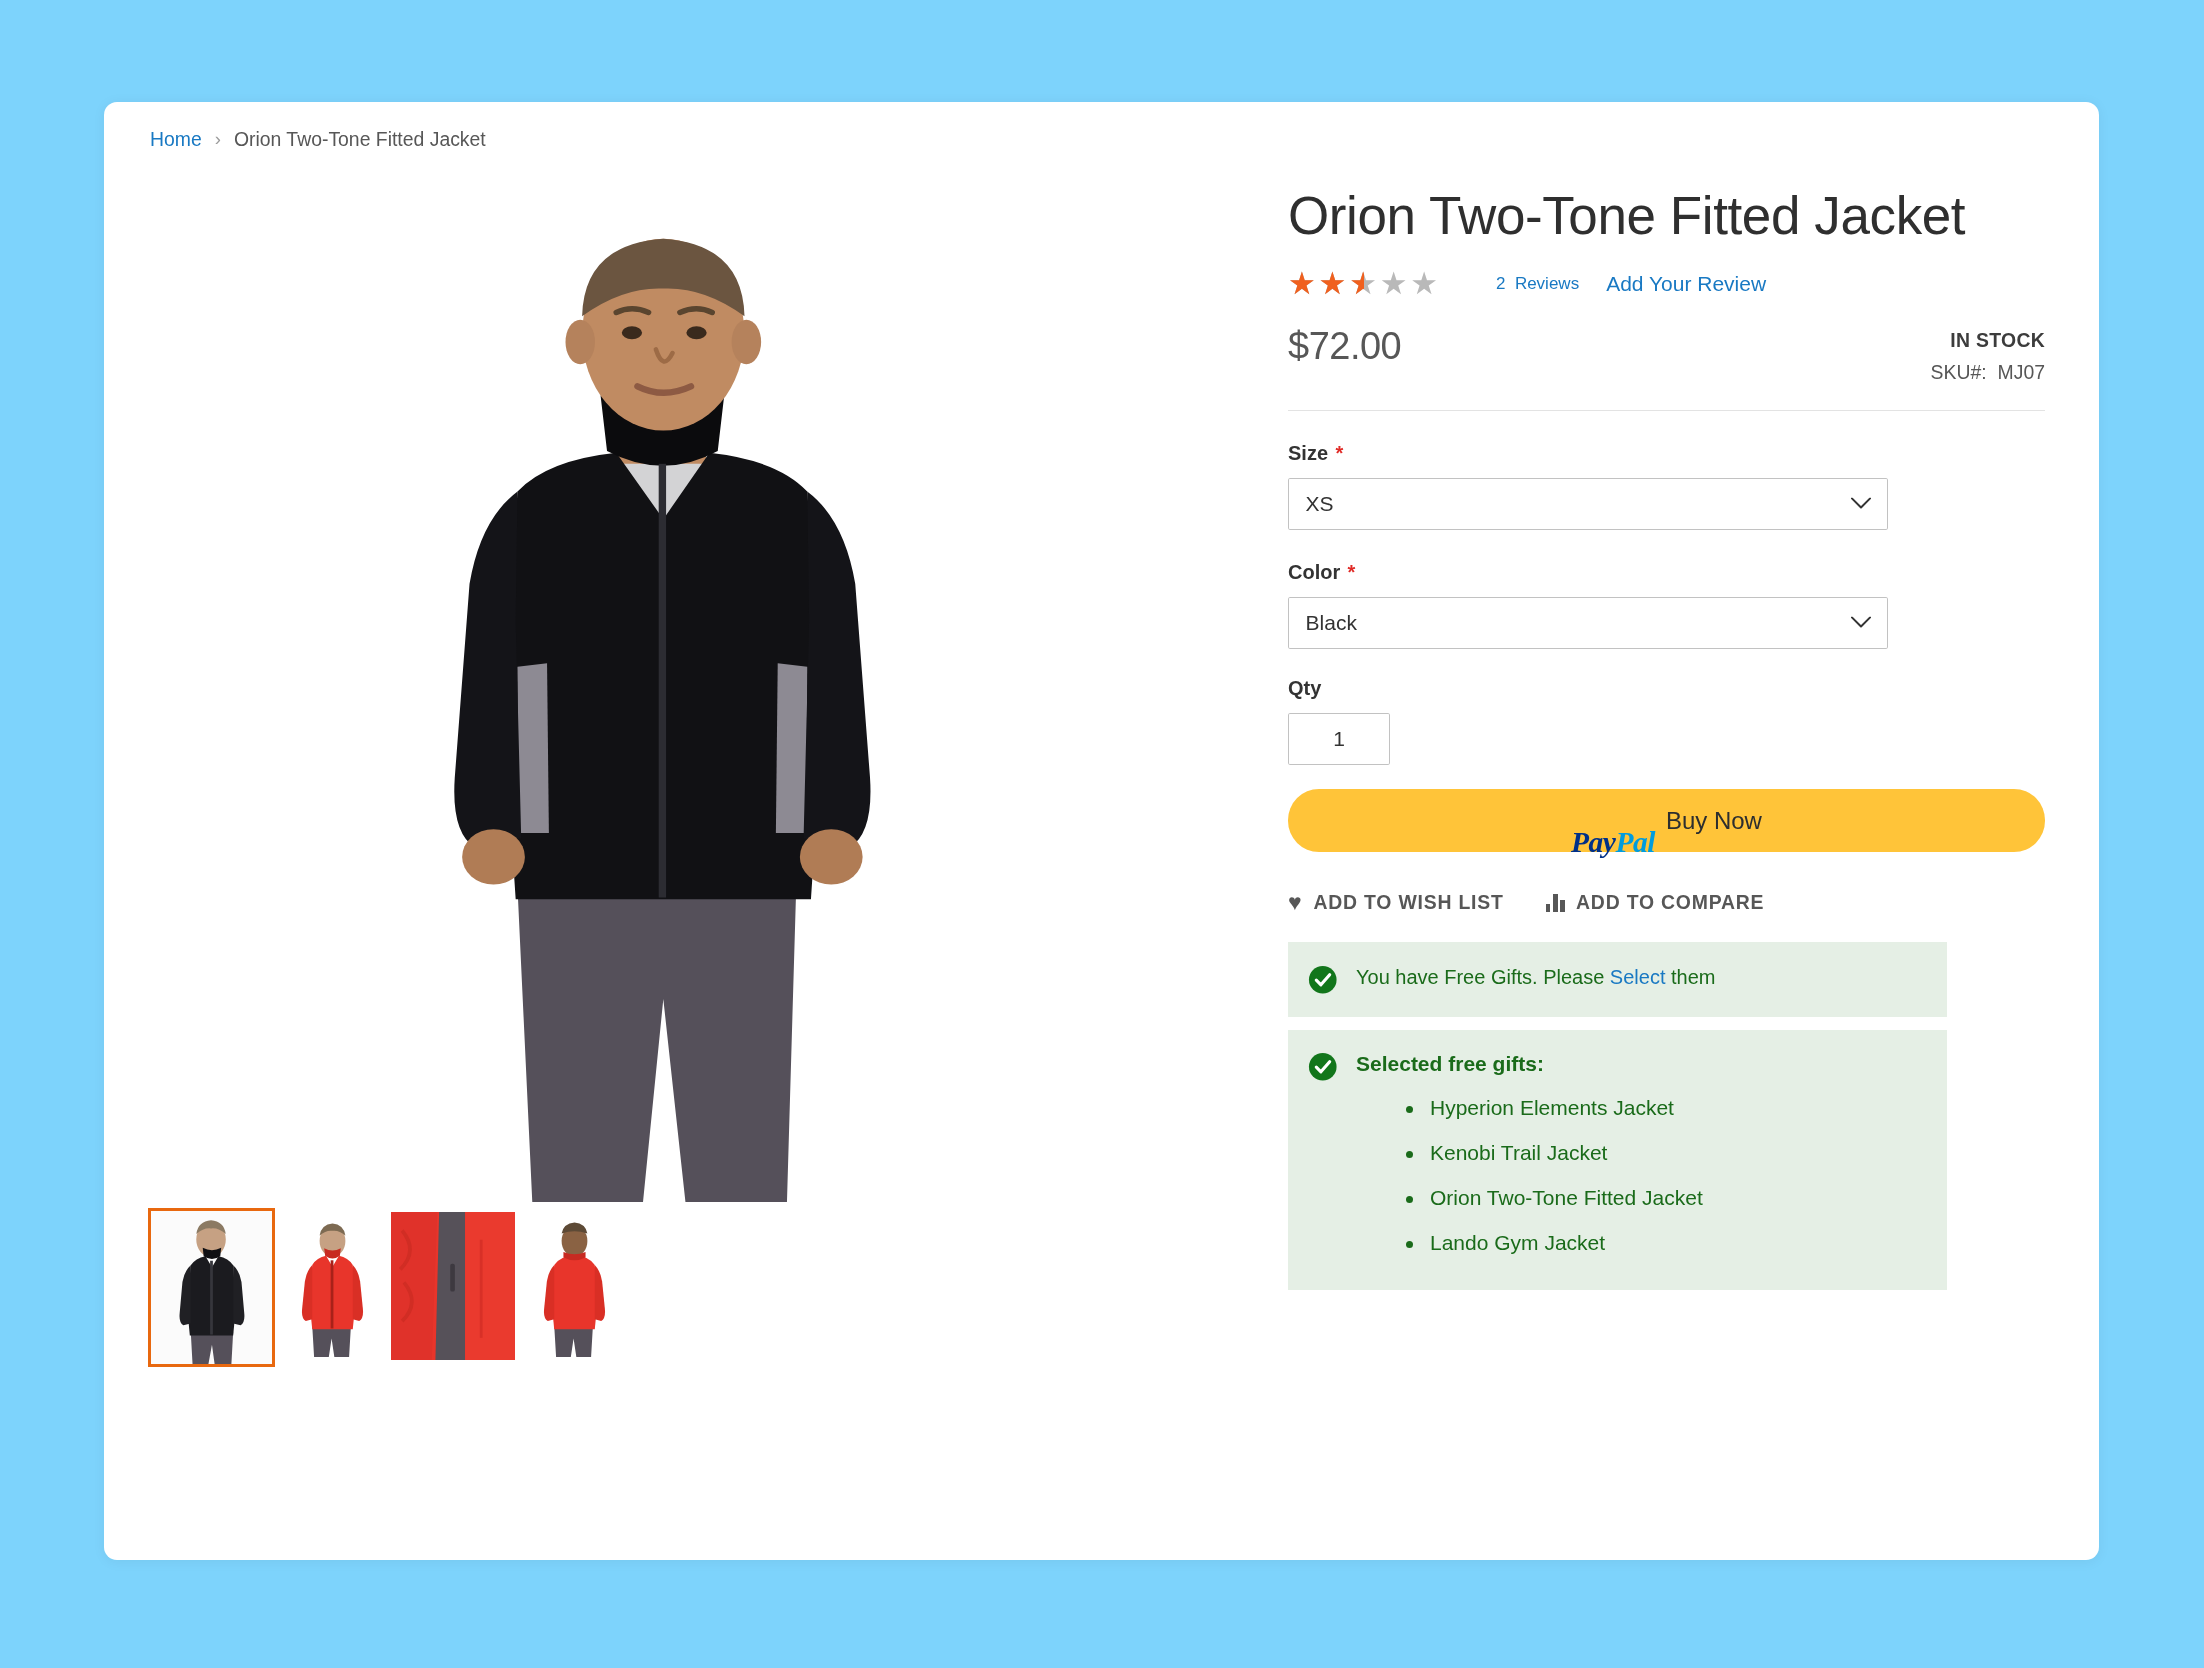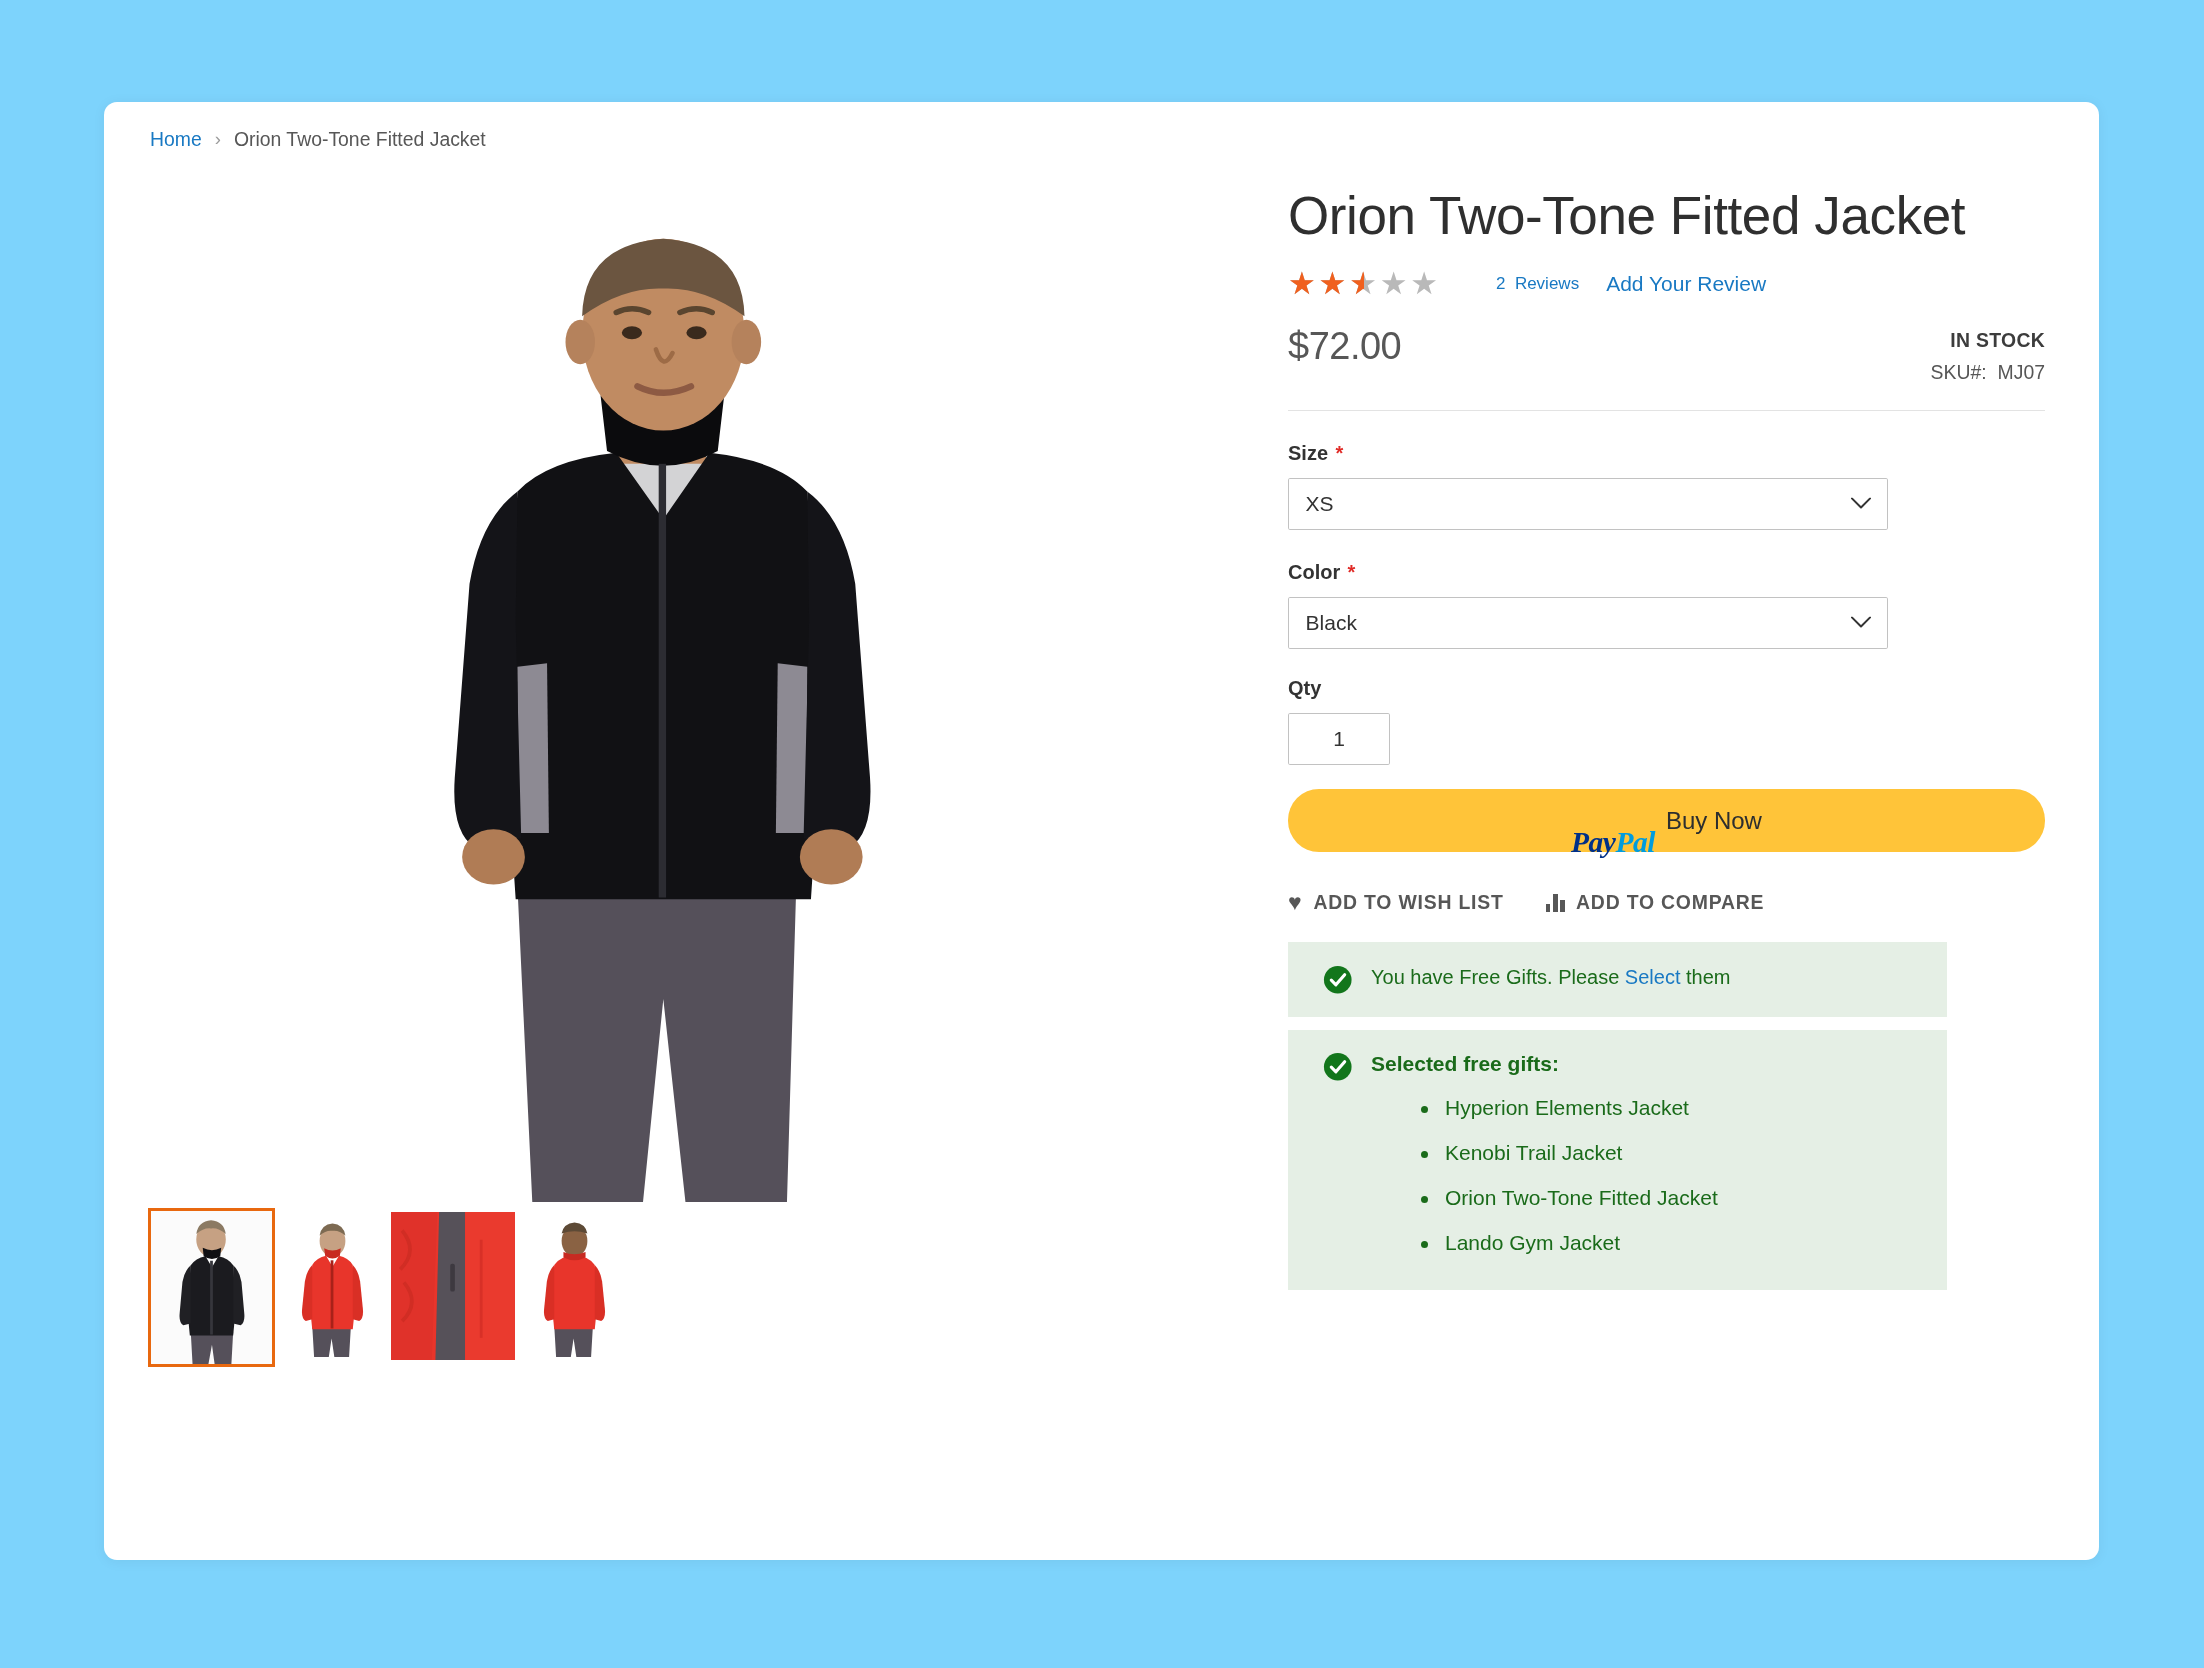--- a/index.html
+++ b/index.html
@@ -289,21 +289,21 @@
   .compare-icon i { display: block; width: 4.6px; background: #575757; }
   .bar-a { height: 7.4px; }
   .bar-b { height: 17.5px; }
   .bar-c { height: 12px; }
 
   
   .msg {
     margin-top: 28px;
     width: 659px;
     background: #e5efe5;
-    padding: 22px 35px;
+    padding: 22px 20px;
     display: flex;
     align-items: flex-start;
     gap: 18.5px;
   }
   .msg-gifts { margin-top: 13px; padding-bottom: 35px; }
   .check-icon { flex: 0 0 auto; margin-top: 0.9px; }
   .msg-text { font-size: 20px; color: #1a6b1a; line-height: 1.35; }
   .msg-link { color: #1979c3; text-decoration: none; }
   .gifts-title {
     font-size: 21px;

